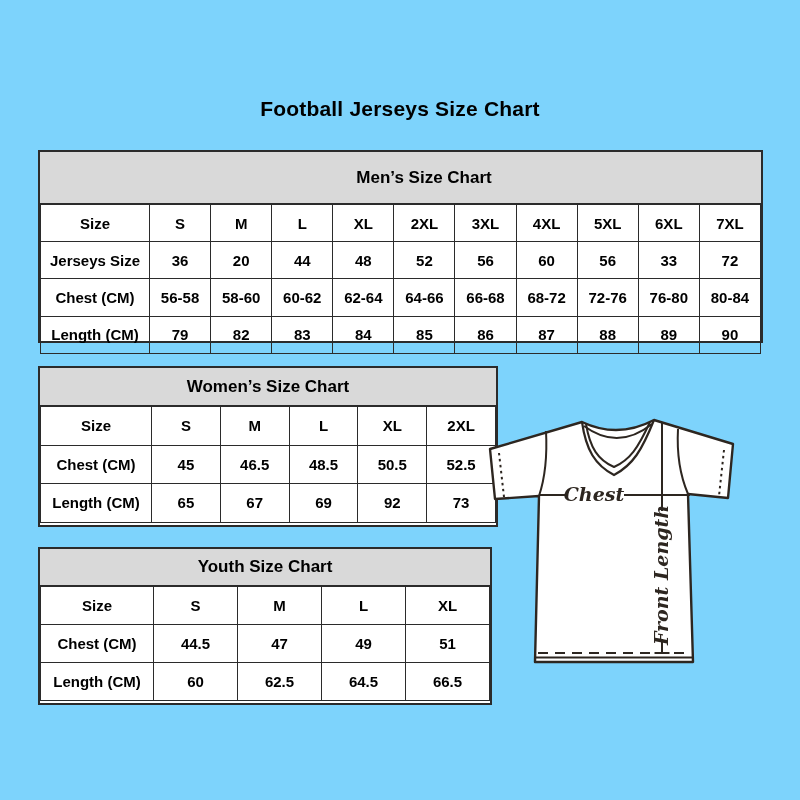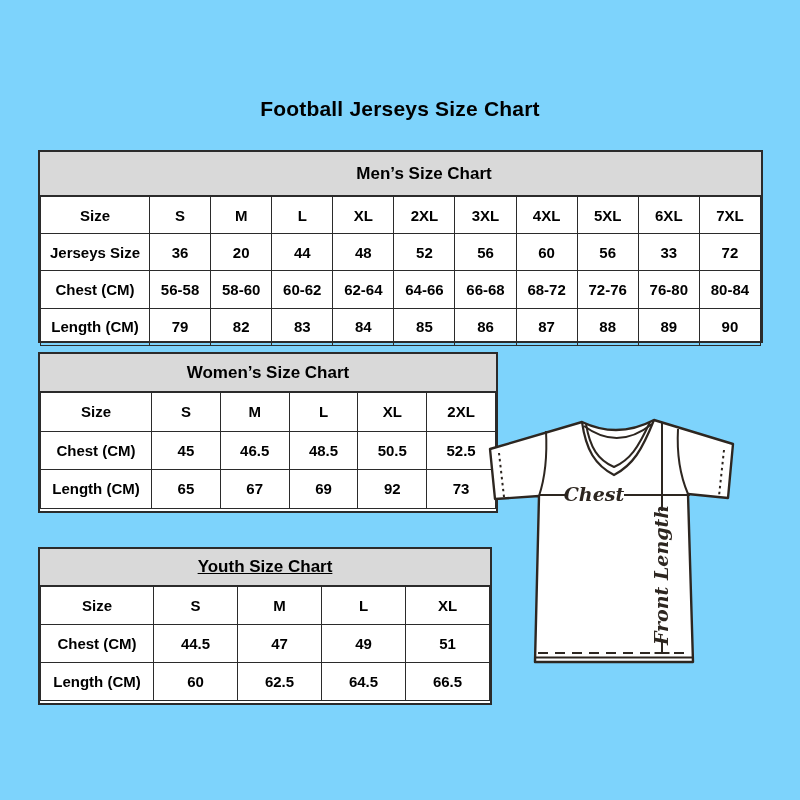--- a/index.html
+++ b/index.html
@@ -26,31 +26,31 @@
   table.grid {
     width:100%; border-collapse:collapse; table-layout:fixed;
   }
   table.grid td {
     border:1.5px solid #2b2b2b; text-align:center; vertical-align:middle;
     font-weight:bold; font-size:15px; color:#000; padding:0;
     overflow:hidden; white-space:nowrap;
   }
   
   #men-box    { left:38px; top:150px; width:725px; height:193px; }
-  #men-box .band { height:44px;padding-left:47px; }
+  #men-box .band { height:52px;padding-left:47px; }
   #men-box td { height:36.2px; }
   #men-box td.label-col { width:108px; }
   
-  #women-box  { left:38px; top:352px; width:460px; height:161px; }
+  #women-box  { left:38px; top:366px; width:460px; height:161px; }
   #women-box .band { height:38px; }
   #women-box td { height:37.6px; }
   #women-box td.label-col { width:110px; }
   
   #youth-box  { left:38px; top:547px; width:454px; height:158px; }
-  #youth-box .band { height:37px;text-decoration:underline; }
+  #youth-box .band { height:37px; }
   #youth-box td { height:37px; }
   #youth-box td.label-col { width:112px; }
 
   .jersey-wrap { position:absolute; left:482px; top:412px; width:270px; height:282px; }
   .jersey-wrap svg { display:block; }
   .measure-label {
     font-family:"DejaVu Serif","Liberation Serif",serif;
     font-style:italic; font-weight:bold; font-size:19px; fill:#2d2620;
   }
 </style>

